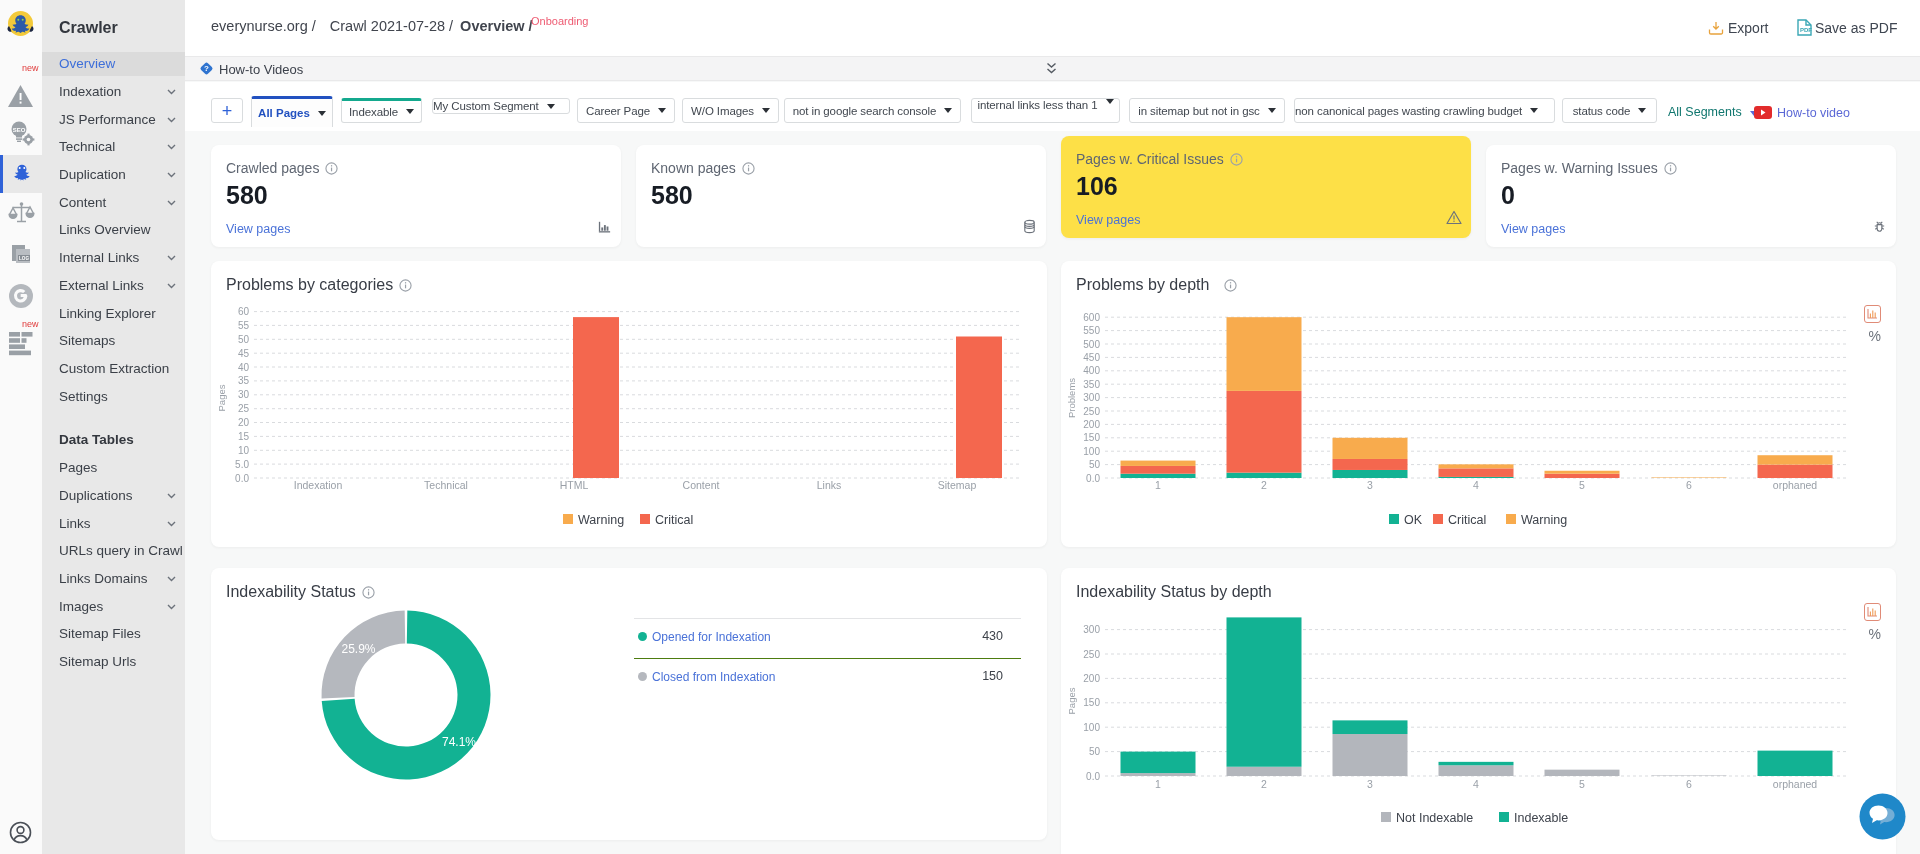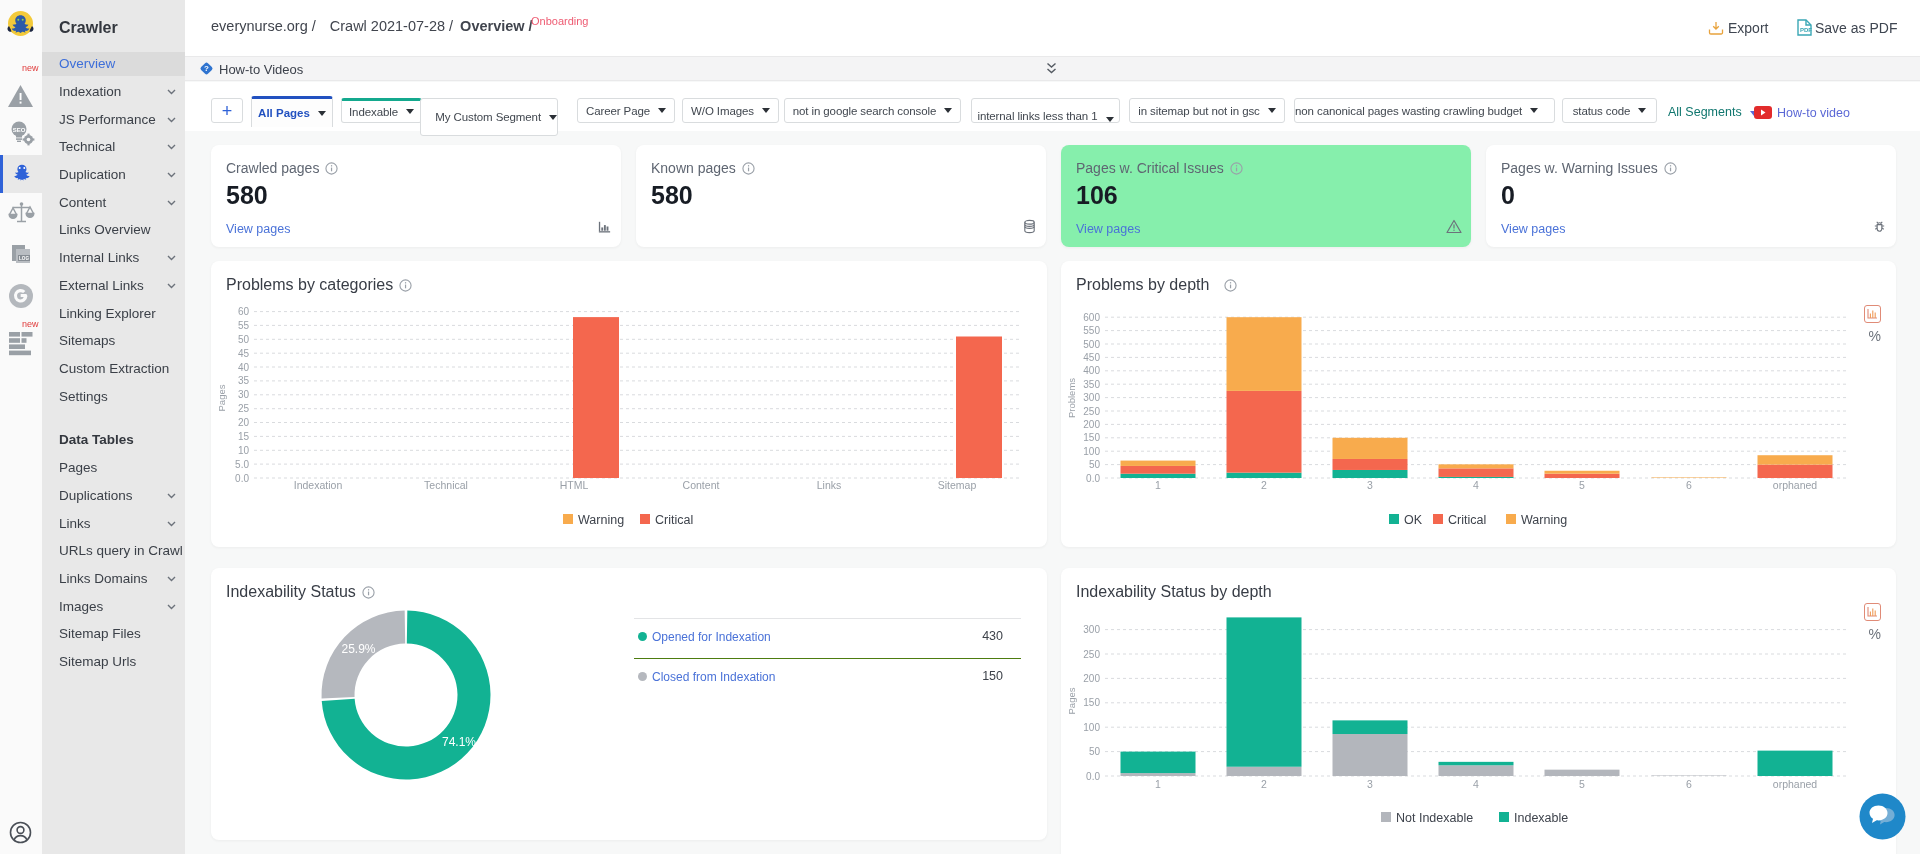--- a/index.html
+++ b/index.html
@@ -39,33 +39,33 @@
   </svg>
 
 <div style="position:absolute;left:185px;top:82px;width:1735px;height:49px;background:#fff"></div>
 <div style="position:absolute;left:211px;top:98px;width:32px;height:25px;border:1px solid #d9dcde;border-radius:3px;background:#fff;text-align:center;line-height:24px;color:#2f62d8;font-size:18px">+</div>
 <div style="position:absolute;left:251px;top:96px;width:82px;height:31px;border:1px solid #d9dcde;border-top:3px solid #2251c0;border-bottom:none;border-radius:3px 3px 0 0;background:#fdfdfd;z-index:3;display:flex;align-items:center;justify-content:center;color:#2251c0;font-weight:bold;font-size:11.5px">All&nbsp;Pages<svg width="8" height="5" viewBox="0 0 8 5" style="margin-left:8px">
       <path d="M0 0h8L4 5Z" fill="#2b3036"></path>
     </svg></div>
 <div style="position:absolute;left:341px;top:98px;width:81px;height:25px;border:1px solid #d9dcde;border-top:3px solid #14a98e;border-radius:3px;background:#fff;display:flex;align-items:center;justify-content:center;color:#41474f;font-size:11.5px;letter-spacing:-0.1px;white-space:nowrap">Indexable<svg width="8" height="5" viewBox="0 0 8 5" style="margin-left:8px">
       <path d="M0 0h8L4 5Z" fill="#2b3036"></path>
     </svg></div>
-<div style="position:absolute;left:420px;top:98px;width:138px;height:38px;border:1px solid #d9dcde;border-radius:3px;background:#fff;display:flex;align-items:center;justify-content:flex-end;color:#41474f;font-size:11.5px;letter-spacing:-0.1px;white-space:nowrap">My Custom Segment<svg width="8" height="5" viewBox="0 0 8 5" style="margin-left:8px">
+<div style="position:absolute;left:432px;top:98px;width:138px;height:16px;border:1px solid #d9dcde;border-radius:3px;background:#fff;display:flex;align-items:center;justify-content:flex-start;color:#41474f;font-size:11.5px;letter-spacing:-0.1px;white-space:nowrap">My Custom Segment<svg width="8" height="5" viewBox="0 0 8 5" style="margin-left:8px">
       <path d="M0 0h8L4 5Z" fill="#2b3036"></path>
     </svg></div>
 <div style="position:absolute;left:577px;top:98px;width:98px;height:25px;border:1px solid #d9dcde;border-radius:3px;background:#fff;display:flex;align-items:center;justify-content:center;color:#41474f;font-size:11.5px;letter-spacing:-0.1px;white-space:nowrap">Career Page<svg width="8" height="5" viewBox="0 0 8 5" style="margin-left:8px">
       <path d="M0 0h8L4 5Z" fill="#2b3036"></path>
     </svg></div>
 <div style="position:absolute;left:682px;top:98px;width:97px;height:25px;border:1px solid #d9dcde;border-radius:3px;background:#fff;display:flex;align-items:center;justify-content:center;color:#41474f;font-size:11.5px;letter-spacing:-0.1px;white-space:nowrap">W/O Images<svg width="8" height="5" viewBox="0 0 8 5" style="margin-left:8px">
       <path d="M0 0h8L4 5Z" fill="#2b3036"></path>
     </svg></div>
 <div style="position:absolute;left:784px;top:98px;width:177px;height:25px;border:1px solid #d9dcde;border-radius:3px;background:#fff;display:flex;align-items:center;justify-content:center;color:#41474f;font-size:11.5px;letter-spacing:-0.1px;white-space:nowrap">not in google search console<svg width="8" height="5" viewBox="0 0 8 5" style="margin-left:8px">
       <path d="M0 0h8L4 5Z" fill="#2b3036"></path>
     </svg></div>
-<div style="position:absolute;left:971px;top:98px;width:149px;height:25px;border:1px solid #d9dcde;border-radius:3px;background:#fff;display:flex;align-items:flex-end;justify-content:center;color:#41474f;font-size:11.5px;letter-spacing:-0.1px;white-space:nowrap">internal links less than 1<svg width="8" height="5" viewBox="0 0 8 5" style="margin-left:8px">
+<div style="position:absolute;left:971px;top:98px;width:149px;height:25px;border:1px solid #d9dcde;border-radius:3px;background:#fff;display:flex;align-items:flex-start;justify-content:center;color:#41474f;font-size:11.5px;letter-spacing:-0.1px;white-space:nowrap">internal links less than 1<svg width="8" height="5" viewBox="0 0 8 5" style="margin-left:8px">
       <path d="M0 0h8L4 5Z" fill="#2b3036"></path>
     </svg></div>
 <div style="position:absolute;left:1129px;top:98px;width:156px;height:25px;border:1px solid #d9dcde;border-radius:3px;background:#fff;display:flex;align-items:center;justify-content:center;color:#41474f;font-size:11.5px;letter-spacing:-0.1px;white-space:nowrap">in sitemap but not in gsc<svg width="8" height="5" viewBox="0 0 8 5" style="margin-left:8px">
       <path d="M0 0h8L4 5Z" fill="#2b3036"></path>
     </svg></div>
 <div style="position:absolute;left:1294px;top:98px;width:261px;height:25px;border:1px solid #d9dcde;border-radius:3px;background:#fff;display:flex;align-items:center;justify-content:flex-start;color:#41474f;font-size:11.5px;letter-spacing:-0.1px;white-space:nowrap">non canonical pages wasting crawling budget<svg width="8" height="5" viewBox="0 0 8 5" style="margin-left:8px">
       <path d="M0 0h8L4 5Z" fill="#2b3036"></path>
     </svg></div>
 <div style="position:absolute;left:1562px;top:98px;width:95px;height:25px;border:1px solid #d9dcde;border-radius:3px;background:#fff;display:flex;align-items:center;justify-content:center;color:#41474f;font-size:11.5px;letter-spacing:-0.1px;white-space:nowrap">status code<svg width="8" height="5" viewBox="0 0 8 5" style="margin-left:8px">
       <path d="M0 0h8L4 5Z" fill="#2b3036"></path>
@@ -237,21 +237,21 @@
       </svg></div>
 <div style="position:absolute;left:15px;top:36px;font-size:25px;font-weight:bold;color:#171c24">580</div>
 <div style="position:absolute;right:9px;bottom:9px"><svg width="15" height="15" viewBox="0 0 16 16">
         <g fill="none" stroke="#6c727b" stroke-width="1.2">
           <ellipse cx="8" cy="3.5" rx="5" ry="2"></ellipse>
           <path d="M3 3.5v9c0 1.1 2.2 2 5 2s5-.9 5-2v-9"></path>
           <path d="M3 8c0 1.1 2.2 2 5 2s5-.9 5-2M3 5.8c0 1.1 2.2 2 5 2s5-.9 5-2"></path>
         </g>
       </svg></div>
   </div>
-<div style="position:absolute;left:1061px;top:145px;width:410px;height:102px;background:#86efac;border-radius:8px;box-shadow:0 1px 3px rgba(30,35,40,.05)">
+<div style="position:absolute;left:1061px;top:136px;width:410px;height:102px;background:#fde047;border-radius:8px;box-shadow:0 1px 3px rgba(30,35,40,.05)">
 <div style="position:absolute;left:15px;top:15px;font-size:14px;color:#5f6672">Pages w. Critical Issues<svg width="13" height="13" viewBox="0 0 14 14" style="vertical-align:-2px;margin-left:6px">
         <circle cx="7" cy="7" r="6" fill="none" stroke="#9aa0a8" stroke-width="1.2"></circle>
         <rect x="6.4" y="6" width="1.3" height="4" fill="#9aa0a8"></rect>
         <rect x="6.4" y="3.4" width="1.3" height="1.4" fill="#9aa0a8"></rect>
       </svg></div>
 <div style="position:absolute;left:15px;top:36px;font-size:25px;font-weight:bold;color:#171c24">106</div>
 <div style="position:absolute;left:15px;top:77px;font-size:12.5px;color:#4a72d8">View pages</div>
     <div style="position:absolute;right:9px;bottom:9px"><svg width="16" height="15" viewBox="0 0 16 15">
         <path d="M8 1.5 15 13.5H1Z" fill="none" stroke="#6c727b" stroke-width="1.2" stroke-linejoin="round"></path>
         <rect x="7.4" y="5.5" width="1.2" height="4" fill="#6c727b"></rect>

